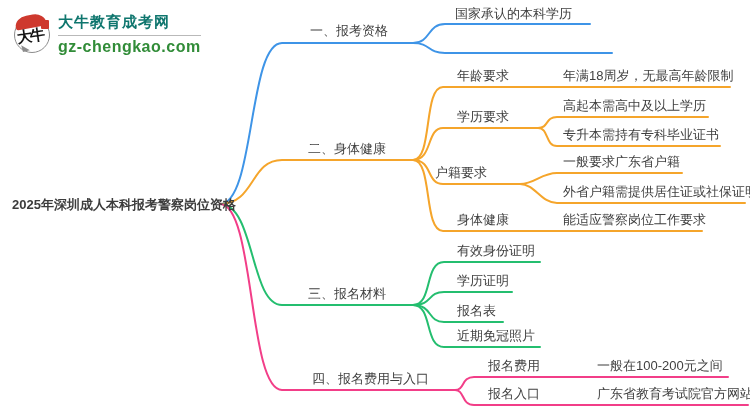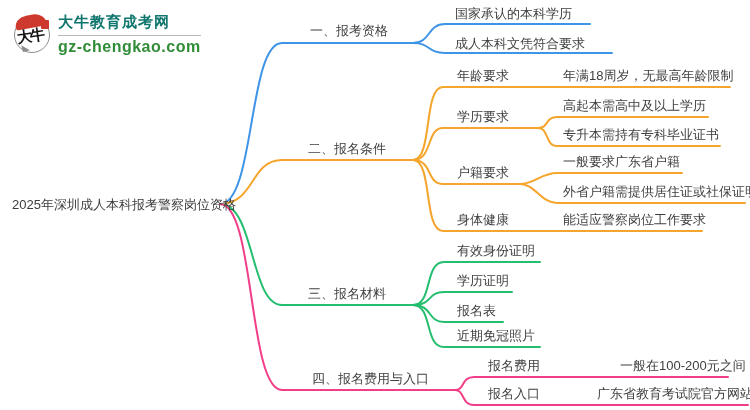--- a/index.html
+++ b/index.html
@@ -5,21 +5,21 @@
   html,body{margin:0;padding:0;background:#fff;}
   #stage{
     position:relative;width:750px;height:410px;background:#ffffff;
     overflow:hidden;font-family:"Liberation Sans","DejaVu Sans",sans-serif;
   }
   #wires{position:absolute;left:0;top:0;width:750px;height:410px;}
   .mm-node{
     position:absolute;white-space:nowrap;
     font-size:13px;line-height:16px;color:#3f3f3f;
   }
-  .mm-root{font-size:13px;color:#3c3c3c;}
+  .mm-root{font-size:13px;color:#3c3c3c;font-weight:bold;}
   
   .logo{position:absolute;left:14px;top:13px;display:flex;align-items:center;gap:8px;}
   .logo-badge{position:relative;width:36px;height:36px;border:1.5px solid #8d8d8d;
     border-radius:50%;background:#fff;box-sizing:border-box;flex:0 0 auto;}
   .badge-cap{position:absolute;top:-3px;left:0px;width:31px;height:13px;background:#ce392e;
     border-radius:16px 16px 5px 3px / 13px 13px 4px 3px;transform:rotate(-10deg);}
   .badge-seal{position:absolute;top:2px;right:0px;width:8px;height:9px;background:#ce392e;border-radius:1px;}
   .badge-text{position:absolute;left:2px;top:9px;font-weight:bold;font-size:15px;color:#141414;
     transform:rotate(-8deg);letter-spacing:-2px;}
   .badge-tail{position:absolute;bottom:-5px;left:3px;width:0;height:0;
@@ -74,39 +74,38 @@
     <div>
       <div class="logo-name">大牛教育成考网</div>
       <div class="logo-url">gz-chengkao.com</div>
     </div>
   </div>
 
   <div class="mm-node mm-root" style="left:12px;top:197px">2025年深圳成人本科报考警察岗位资格</div>
 
   <div class="mm-node" style="left:310px;top:23px">一、报考资格</div>
   <div class="mm-node" style="left:455px;top:6px">国家承认的本科学历</div>
-  <div class="mm-node" style="left:455px;top:36px">成人本科文凭符合要求</div>
 
-  <div class="mm-node" style="left:308px;top:141px">二、报名条件</div>
+  <div class="mm-node" style="left:308px;top:141px">二、身体健康</div>
   <div class="mm-node" style="left:457px;top:68px">年龄要求</div>
   <div class="mm-node" style="left:563px;top:68px">年满18周岁，无最高年龄限制</div>
   <div class="mm-node" style="left:457px;top:109px">学历要求</div>
   <div class="mm-node" style="left:563px;top:98px">高起本需高中及以上学历</div>
   <div class="mm-node" style="left:563px;top:127px">专升本需持有专科毕业证书</div>
-  <div class="mm-node" style="left:457px;top:165px">户籍要求</div>
+  <div class="mm-node" style="left:435px;top:165px">户籍要求</div>
   <div class="mm-node" style="left:563px;top:154px">一般要求广东省户籍</div>
   <div class="mm-node" style="left:563px;top:184px">外省户籍需提供居住证或社保证明</div>
   <div class="mm-node" style="left:457px;top:212px">身体健康</div>
   <div class="mm-node" style="left:563px;top:212px">能适应警察岗位工作要求</div>
 
   <div class="mm-node" style="left:457px;top:243px">有效身份证明</div>
   <div class="mm-node" style="left:308px;top:286px">三、报名材料</div>
   <div class="mm-node" style="left:457px;top:273px">学历证明</div>
   <div class="mm-node" style="left:457px;top:303px">报名表</div>
   <div class="mm-node" style="left:457px;top:328px">近期免冠照片</div>
 
   <div class="mm-node" style="left:312px;top:371px">四、报名费用与入口</div>
   <div class="mm-node" style="left:488px;top:358px">报名费用</div>
-  <div class="mm-node" style="left:620px;top:358px">一般在100-200元之间</div>
+  <div class="mm-node" style="left:597px;top:358px">一般在100-200元之间</div>
   <div class="mm-node" style="left:488px;top:386px">报名入口</div>
   <div class="mm-node" style="left:597px;top:386px">广东省教育考试院官方网站</div>
 
 </div>
 
 </body></html>

